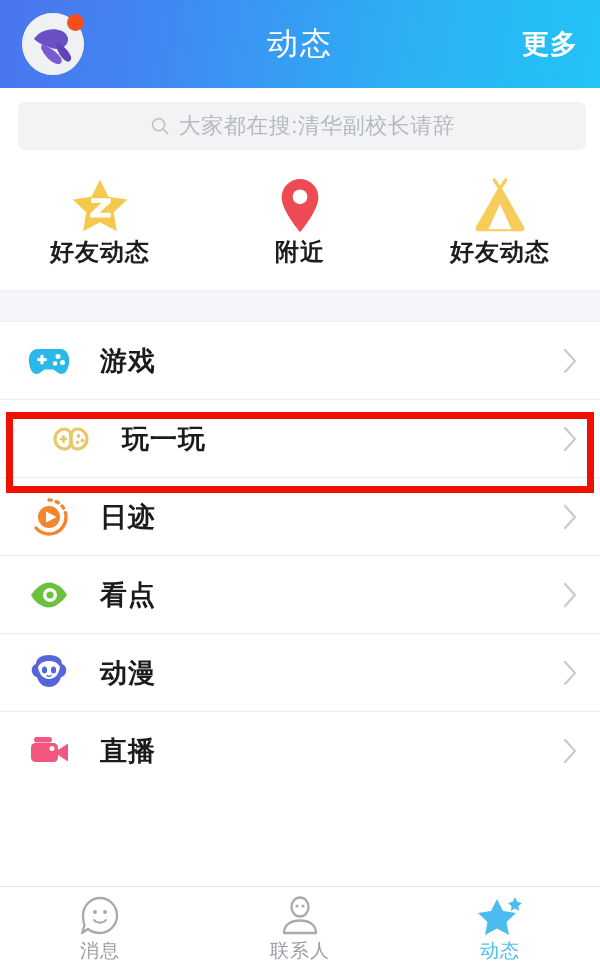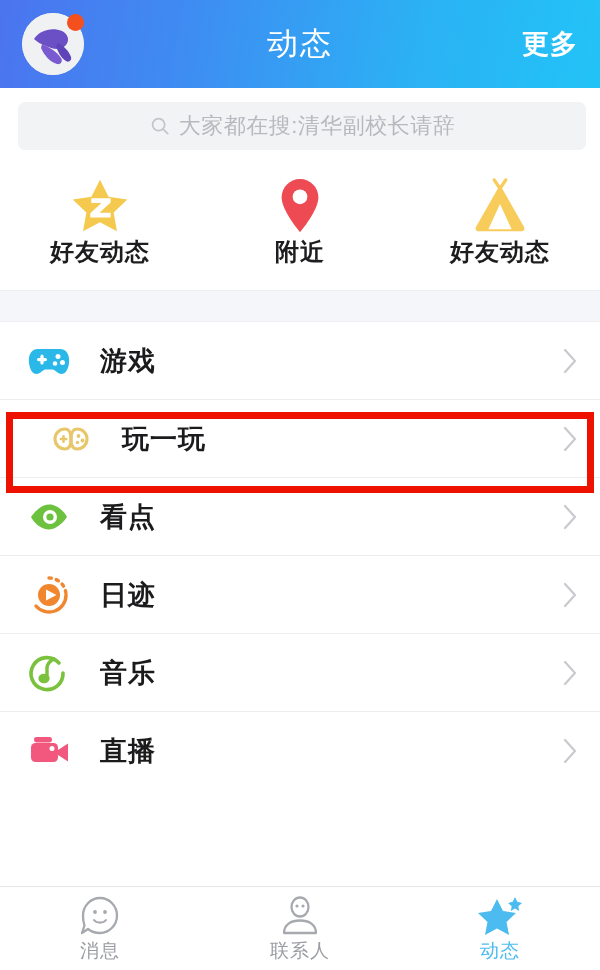--- a/index.html
+++ b/index.html
@@ -193,55 +193,57 @@
       <circle cx="29.5" cy="26.5" r="1.7" fill="#e8c66a"></circle>
     </svg>
     <span class="row-label">玩一玩</span>
     <svg class="chev" viewBox="0 0 16 30">
       <polyline points="3,4 13,15 3,26" fill="none" stroke="#c8cace" stroke-width="2.2" stroke-linecap="round" stroke-linejoin="round"></polyline>
     </svg>
   </div>
 
   <div class="row">
     <svg class="row-ico" viewBox="0 0 46 46">
-      <path d="M5 23 C12 13 20 9 27 11 C34 13 39 19 41 23 C34 33 26 37 19 35 C12 33 7 27 5 23 Z" fill="#6cc13e"></path>
-      <circle cx="24" cy="23" r="7" fill="#ffffff"></circle>
-      <circle cx="24" cy="23" r="3.6" fill="#6cc13e"></circle>
-    </svg>
-    <span class="row-label">看点</span>
-    <svg class="chev" viewBox="0 0 16 30">
-      <polyline points="3,4 13,15 3,26" fill="none" stroke="#c8cace" stroke-width="2.2" stroke-linecap="round" stroke-linejoin="round"></polyline>
-    </svg>
-  </div>
-
-  <div class="row">
-    <svg class="row-ico" viewBox="0 0 46 46">
       <circle cx="23" cy="23" r="11" fill="#f0862e"></circle>
       <path d="M20 17.5 L30.5 23 L20 28.5 Z" fill="#ffffff"></path>
       <path d="M23 6 A17 17 0 0 1 40 23" fill="none" stroke="#f0862e" stroke-width="3.4" stroke-linecap="round" stroke-dasharray="2.4 5"></path>
       <path d="M40 23 A17 17 0 0 1 10 34" fill="none" stroke="#f0862e" stroke-width="3.4" stroke-linecap="round"></path>
     </svg>
     <span class="row-label">日迹</span>
     <svg class="chev" viewBox="0 0 16 30">
       <polyline points="3,4 13,15 3,26" fill="none" stroke="#c8cace" stroke-width="2.2" stroke-linecap="round" stroke-linejoin="round"></polyline>
     </svg>
   </div>
 
-
-  <div class="row">
-    <svg class="row-ico" viewBox="0 0 46 46">
-      <path d="M33 13 A16 16 0 1 0 37 23" fill="none" stroke="#7ac13e" stroke-width="3.6" stroke-linecap="round"></path>
-      <path d="M28 9 C24 11 21 14 21 18 L21 27" fill="none" stroke="#7ac13e" stroke-width="3.4" stroke-linecap="round"></path>
-      <ellipse cx="18" cy="28.5" rx="5.6" ry="4.8" fill="#7ac13e"></ellipse>
-    </svg>
-    <span class="row-label">音乐</span>
-    <svg class="chev" viewBox="0 0 16 30">
-      <polyline points="3,4 13,15 3,26" fill="none" stroke="#c8cace" stroke-width="2.2" stroke-linecap="round" stroke-linejoin="round"></polyline>
-    </svg>
-  </div>
+  <div class="row">
+    <svg class="row-ico" viewBox="0 0 46 46">
+      <path d="M5 23 C12 13 20 9 27 11 C34 13 39 19 41 23 C34 33 26 37 19 35 C12 33 7 27 5 23 Z" fill="#6cc13e"></path>
+      <circle cx="24" cy="23" r="7" fill="#ffffff"></circle>
+      <circle cx="24" cy="23" r="3.6" fill="#6cc13e"></circle>
+    </svg>
+    <span class="row-label">看点</span>
+    <svg class="chev" viewBox="0 0 16 30">
+      <polyline points="3,4 13,15 3,26" fill="none" stroke="#c8cace" stroke-width="2.2" stroke-linecap="round" stroke-linejoin="round"></polyline>
+    </svg>
+  </div>
+
+  <div class="row">
+    <svg class="row-ico" viewBox="0 0 46 46">
+      <path d="M10 14 C10 8 16 5 23 5 C30 5 36 8 36 14 C39 15 41 18 40 22 C39 26 36 27 35 27 C33.5 33 29 37 23 37 C17 37 12.5 33 11 27 C10 27 7 26 6 22 C5 18 7 15 10 14 Z" fill="#5566dd"></path>
+      <path d="M12 17 C14 13 18 11 23 11 C28 11 32 13 34 17 C33 24 29 29 23 29 C17 29 13 24 12 17 Z" fill="#ffffff"></path>
+      <ellipse cx="18.5" cy="20" rx="2.6" ry="3.6" fill="#5566dd"></ellipse>
+      <ellipse cx="27.5" cy="20" rx="2.6" ry="3.6" fill="#5566dd"></ellipse>
+      <path d="M21 25.5 C22 26.5 24 26.5 25 25.5" fill="none" stroke="#5566dd" stroke-width="1.5" stroke-linecap="round"></path>
+    </svg>
+    <span class="row-label">动漫</span>
+    <svg class="chev" viewBox="0 0 16 30">
+      <polyline points="3,4 13,15 3,26" fill="none" stroke="#c8cace" stroke-width="2.2" stroke-linecap="round" stroke-linejoin="round"></polyline>
+    </svg>
+  </div>
+
 
   <div class="row">
     <svg class="row-ico" viewBox="0 0 46 46">
       <rect x="8" y="9" width="18" height="5.5" rx="2.4" fill="#f2587e"></rect>
       <rect x="5" y="15" width="27" height="19" rx="4.5" fill="#f2587e"></rect>
       <path d="M32 22 L42 15.5 L42 33.5 L32 27 Z" fill="#f2587e"></path>
       <circle cx="26" cy="20.5" r="2.5" fill="#ffffff"></circle>
     </svg>
     <span class="row-label">直播</span>
     <svg class="chev" viewBox="0 0 16 30">

